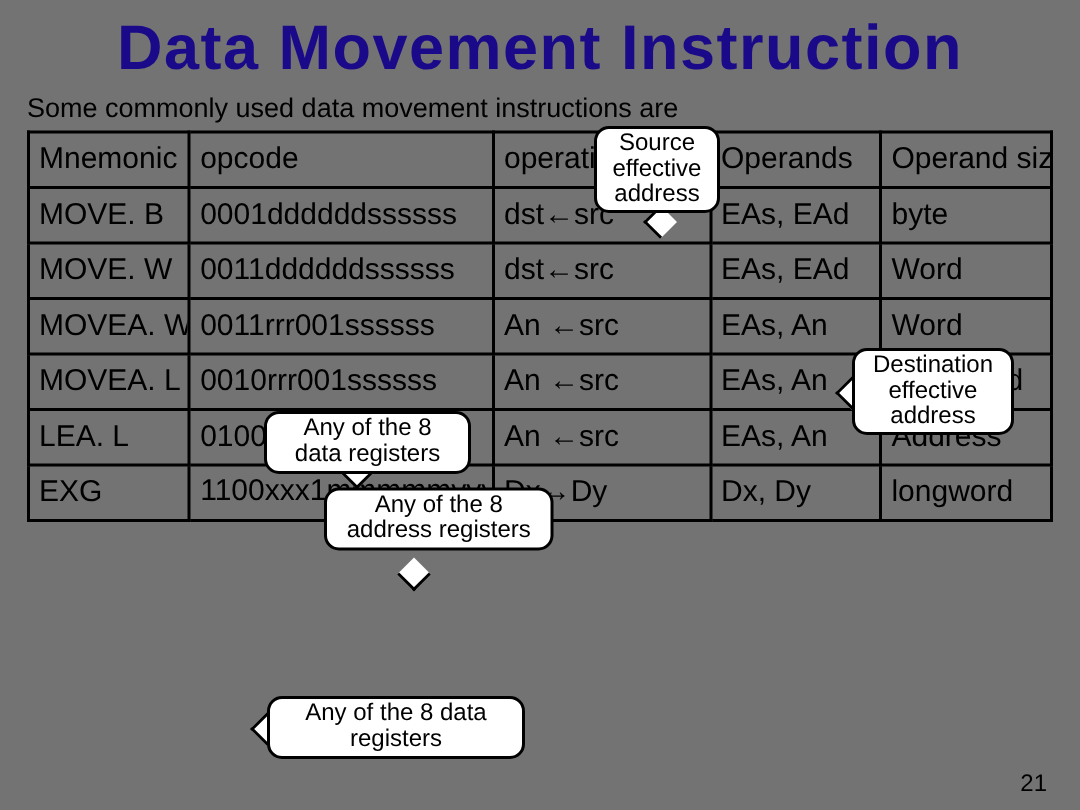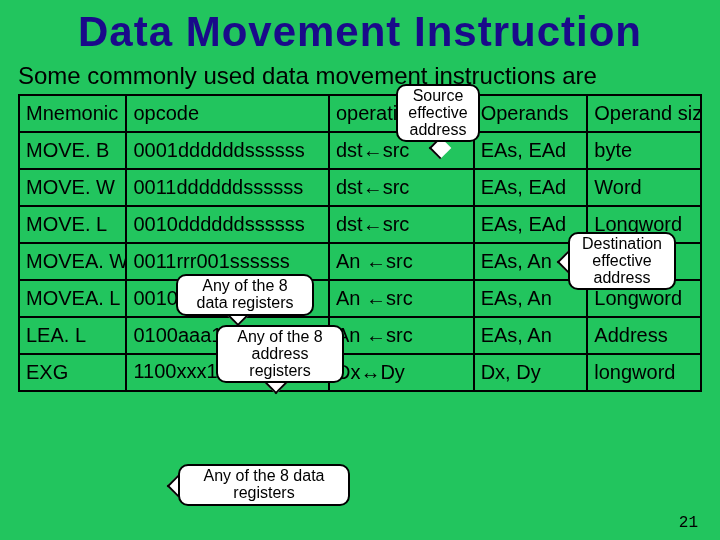--- a/index.html
+++ b/index.html
@@ -8,37 +8,37 @@
     width: 720px;
     height: 540px;
     background: #fff;
     font-family: Arial, Helvetica, sans-serif;
     overflow: hidden;
     position: relative;
   }
   .slide {
     width: 720px;
     height: 540px;
-    background: #22c55e;
+    background: #737373;
     position: relative;
     box-sizing: border-box;
     padding: 8px 18px 0 18px;
   }
   .title {
     color: #1a0a8a;
     font-weight: 900;
     font-size: 42px;
     text-align: center;
     margin: 0 0 6px 0;
     letter-spacing: 1px;
     white-space: nowrap;
   }
   .intro {
     color: #000;
-    font-size: 24px;
+    font-size: 18px;
     margin: 2px 0 4px 0;
   }
   table {
     border-collapse: collapse;
     width: 100%;
     table-layout: fixed;
     border-radius: 26px;
   }
   col.c0 { width: 104px; }
   col.c1 { width: 196px; }
@@ -104,21 +104,20 @@
     transform: rotate(45deg);
     border-top: none;
     border-right: none;
   }
   .slidenum {
     position: absolute;
     right: 22px;
     bottom: 8px;
     font-size: 16px;
     color: #000;
-    font-family: Liberation Mono, monospace;
   }
 </style>
 </head>
 <body>
 
 <div class="slide">
 
   <h1 class="title">Data Movement Instruction</h1>
   <div class="intro">Some commonly used data movement instructions are</div>
 
@@ -146,27 +145,20 @@
       <td>byte</td>
     </tr>
     <tr>
       <td>MOVE. W</td>
       <td class="opcode">0011ddddddssssss</td>
       <td class="op arrow">dst←src</td>
       <td>EAs, EAd</td>
       <td>Word</td>
     </tr>
     <tr>
-      <td>MOVE. L</td>
-      <td class="opcode">0010ddddddssssss</td>
-      <td class="op arrow">dst←src</td>
-      <td>EAs, EAd</td>
-      <td>Longword</td>
-    </tr>
-    <tr>
       <td>MOVEA. W</td>
       <td class="opcode">0011rrr001ssssss</td>
       <td class="op arrow">An ←src</td>
       <td>EAs, An</td>
       <td>Word</td>
     </tr>
     <tr>
       <td>MOVEA. L</td>
       <td class="opcode">0010rrr001ssssss</td>
       <td class="op arrow">An ←src</td>
@@ -192,20 +184,20 @@
 
   <div class="callout" style="left:396px; top:84px; width:84px;">Source effective address</div>
   <div class="tail down" style="left:432px; top:140px;"></div>
 
   <div class="callout" style="left:176px; top:274px; width:138px;">Any of the 8 data registers</div>
   <div class="tail bl" style="left:230px; top:307px;"></div>
 
   <div class="callout" style="left:568px; top:232px; width:108px;">Destination effective address</div>
   <div class="tail left" style="left:560px; top:254px;"></div>
 
-  <div class="callout" style="left:216px; top:325px; width:128px;">Any of the 8 address registers</div>
+  <div class="callout" style="left:216px; top:325px; width:153px;">Any of the 8 address registers</div>
   <div class="tail bl" style="left:268px; top:375px;"></div>
 
   <div class="callout" style="left:178px; top:464px; width:172px;">Any of the 8 data registers</div>
   <div class="tail left" style="left:170px; top:478px;"></div>
 
   <div class="slidenum">21</div>
 </div>
 
 </body></html>

